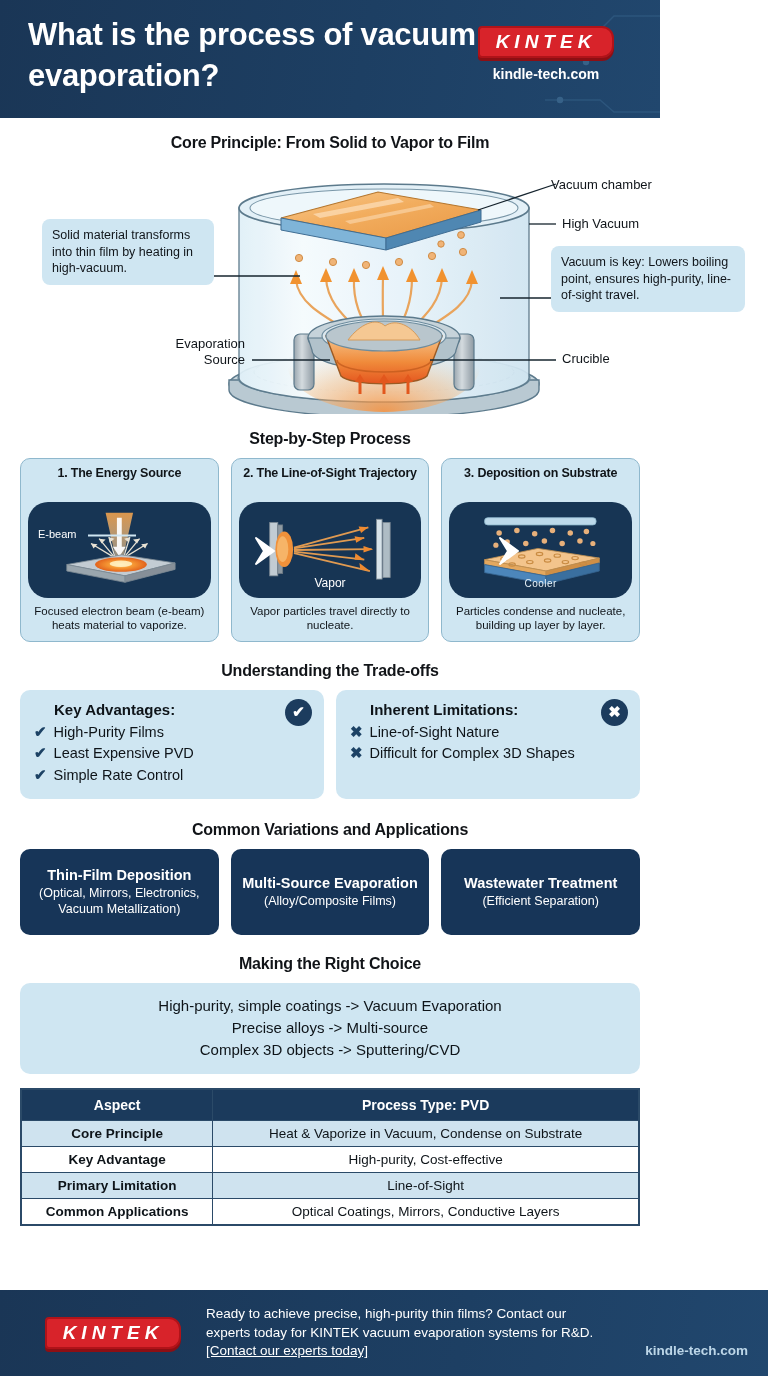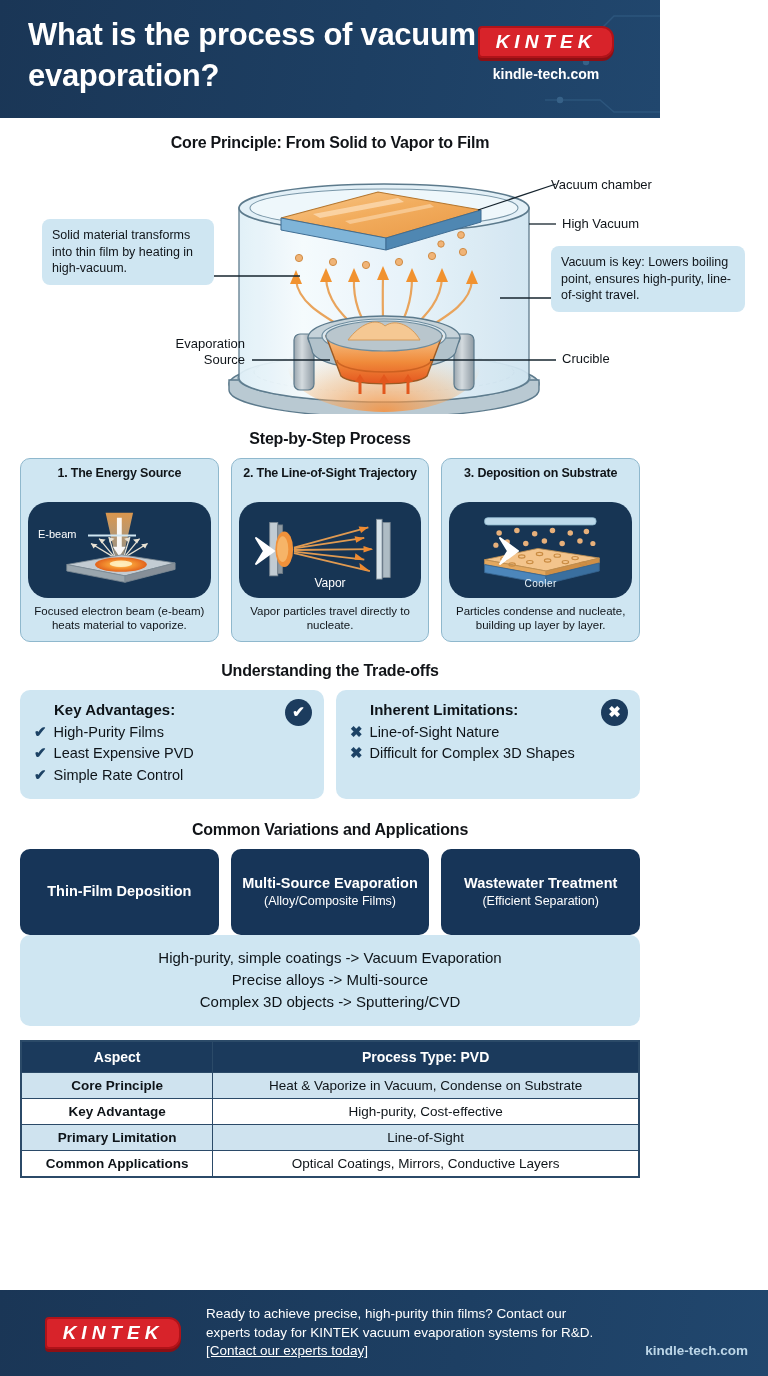--- a/index.html
+++ b/index.html
@@ -523,33 +523,35 @@
         </ul>
       </div>
     </div>
   </div>
 
   <div>
     <div class="sec-title var-title">Common Variations and Applications</div>
     <div class="var-row">
       <div class="var-card">
         <div class="vt">Thin-Film Deposition</div>
+        <div class="vs">(Optical, Mirrors, Electronics, Vacuum Metallization)</div>
       </div>
       <div class="var-card">
         <div class="vt">Multi-Source Evaporation</div>
         <div class="vs">(Alloy/Composite Films)</div>
       </div>
       <div class="var-card">
         <div class="vt">Wastewater Treatment</div>
         <div class="vs">(Efficient Separation)</div>
       </div>
     </div>
   </div>
 
   <div>
+    <div class="sec-title choice-title">Making the Right Choice</div>
     <div class="choice-box">
       <p>High-purity, simple coatings -&gt; Vacuum Evaporation</p>
       <p>Precise alloys -&gt; Multi-source</p>
       <p>Complex 3D objects -&gt; Sputtering/CVD</p>
     </div>
   </div>
 
   <div class="tbl-wrap">
     <table>
       <thead>

